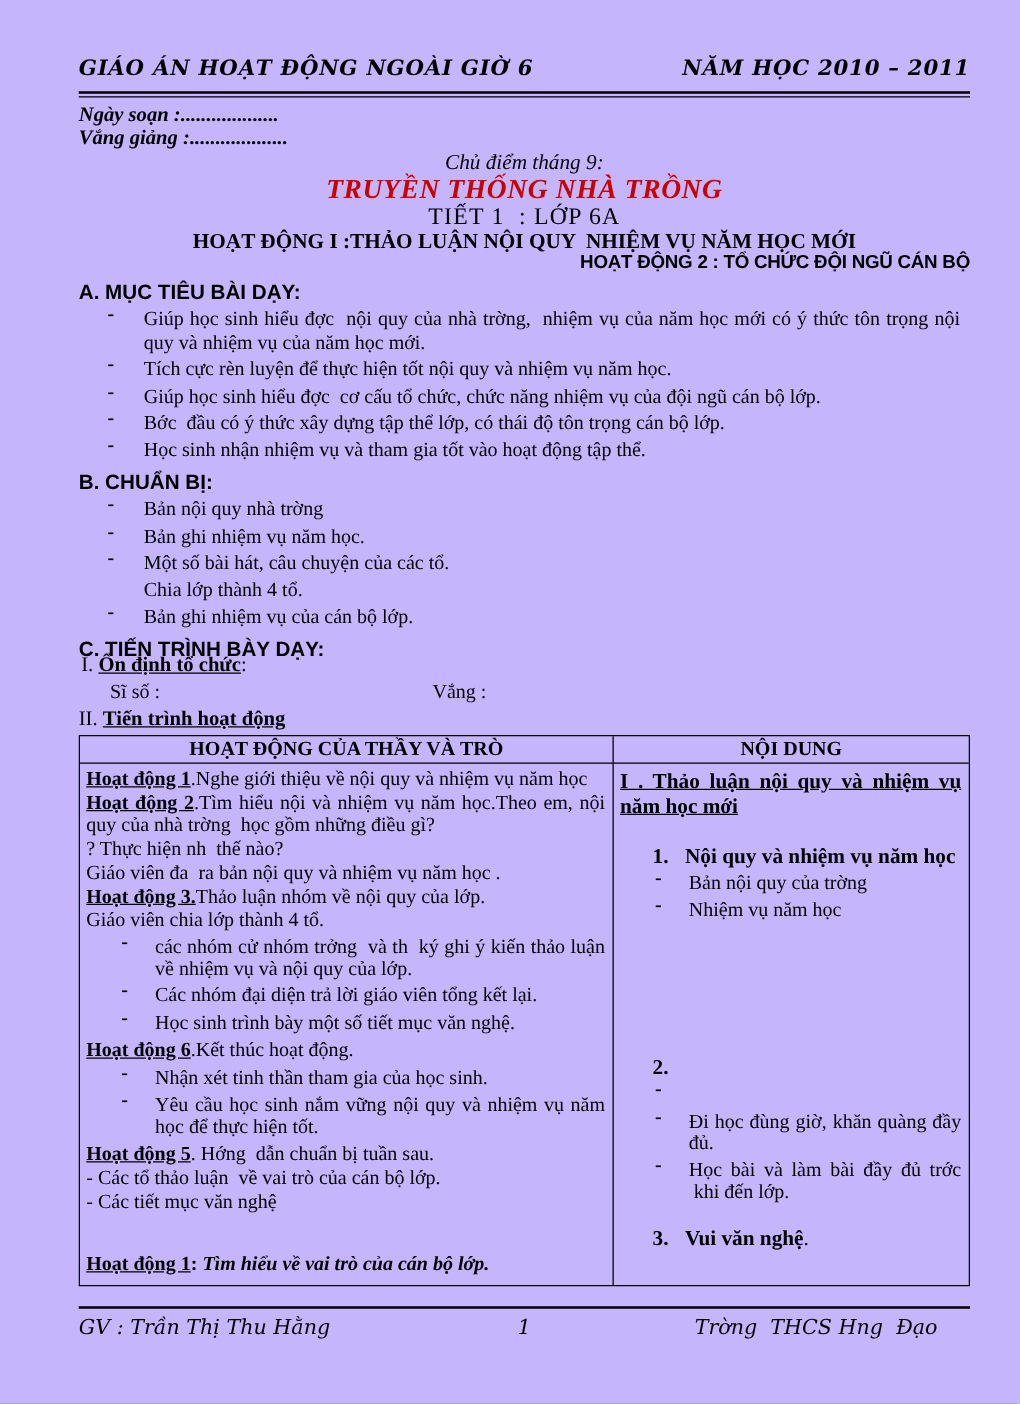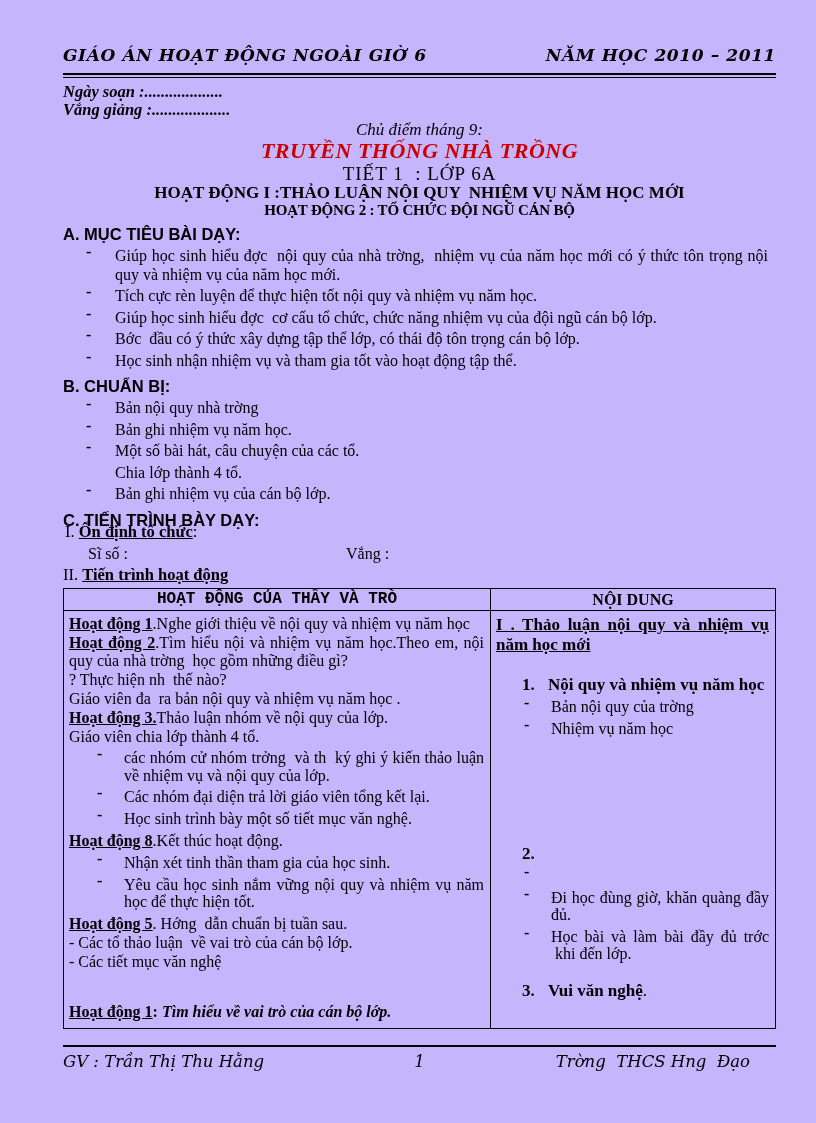--- a/index.html
+++ b/index.html
@@ -16,40 +16,40 @@
        font-size:17px;line-height:22px;letter-spacing:.6px;}
   .rule-double{height:2px;border-top:2px solid #000;border-bottom:1px solid #000;margin-top:7px;}
   
   .dates{margin-top:5px;font-weight:bold;font-style:italic;font-size:16.5px;line-height:18px;}
   
   .cblock{text-align:center;}
   .theme{font-style:italic;font-size:17px;line-height:19px;margin-top:1px;}
   .main-title{font-weight:bold;font-style:italic;font-size:22px;line-height:24px;letter-spacing:.5px;}
   .lesson{font-size:19px;line-height:21px;letter-spacing:1px;}
   .act1{font-weight:bold;font-size:17px;line-height:18px;}
-  .act2{font-weight:bold;font-size:15px;line-height:16px;font-family:Liberation Serif, serif;letter-spacing:-.2px;}
+  .act2{font-weight:bold;font-size:15px;line-height:16px;font-family:Liberation Sans, sans-serif;letter-spacing:-.2px;text-align:right;}
   
   .sec-head{font-family:"Liberation Sans",sans-serif;font-weight:bold;font-size:16.5px;line-height:19px;margin-top:7px;}
   .blist{margin:0;}
   .bullet-row{display:flex;margin:3px 8px 3px 23px;}
   .bullet-row .dash{width:29px;flex:none;font-weight:bold;transform:translateY(-4px);}
   .bullet-row .nodash{width:29px;flex:none;}
   .bullet-row .btext{flex:1;font-size:16px;line-height:18.5px;text-align:justify;}
   
   .c-wrap{margin-top:4px;}
   .sub1{margin-top:-8px;margin-left:2px;font-size:16.5px;line-height:19px;}
   .u-bold{font-weight:bold;text-decoration:underline;}
   .attendance{display:flex;margin:3px 0 0 25px;font-size:16px;line-height:19px;}
   .siso{width:258px;}
   .sub2{font-size:16.5px;line-height:20px;margin-top:2px;}
   
   .tbl{display:grid;grid-template-columns:427px 1fr;border:1.5px solid #000;margin-top:3px;}
   .th{text-align:center;font-weight:bold;font-size:16px;line-height:19px;
       border-bottom:1.5px solid #000;padding:1px 0 1px;}
-  .thl{border-right:1.5px solid #000;font-family:Liberation Mono, monospace;}
+  .thl{border-right:1.5px solid #000;}
   .cell{padding:3px 6px 6px 5px;}
   .cell-left{border-right:1.5px solid #000;}
   .cell .para{font-size:16px;line-height:17.5px;text-align:justify;margin:1.5px 0;}
   .cell .bullet-row{margin:4px 0 4px 28px;}
   .cell .bullet-row .dash{width:27px;}
   .cell .bullet-row .btext{line-height:17.5px;}
   .cell-right .para.head{font-size:17px;line-height:20px;}
   .num-row{display:flex;margin:4px 4px 4px 26px;font-size:17px;line-height:19px;}
   .num-row .num{width:26px;flex:none;font-weight:bold;}
   .num-row .ntext{flex:1;font-family:Liberation Serif, serif;}
@@ -162,21 +162,21 @@
           <span class="btext"><span>các nhóm cử nhóm trởng &nbsp;và th &nbsp;ký ghi ý kiến thảo luận về nhiệm vụ và nội quy của lớp.</span></span>
         </div>
         <div class="bullet-row">
           <span class="dash">-</span>
           <span class="btext"><span>Các nhóm đại diện trả lời giáo viên tổng kết lại.</span></span>
         </div>
         <div class="bullet-row">
           <span class="dash">-</span>
           <span class="btext"><span>Học sinh trình bày một số tiết mục văn nghệ.</span></span>
         </div>
-        <div class="para"><span class="rs-bu">Hoạt động 8</span><span>.Kết thúc hoạt động.</span></div>
+        <div class="para"><span class="rs-bu">Hoạt động 6</span><span>.Kết thúc hoạt động.</span></div>
         <div class="bullet-row">
           <span class="dash">-</span>
           <span class="btext"><span>Nhận xét tinh thần tham gia của học sinh.</span></span>
         </div>
         <div class="bullet-row">
           <span class="dash">-</span>
           <span class="btext"><span>Yêu cầu học sinh nắm vững nội quy và nhiệm vụ năm học để thực hiện tốt.</span></span>
         </div>
         <div class="para"><span class="rs-bu">Hoạt động 5</span><span>. Hớng &nbsp;dẫn chuẩn bị tuần sau.</span></div>
         <div class="para"><span>- Các tổ thảo luận &nbsp;về vai trò của cán bộ lớp.</span></div>

